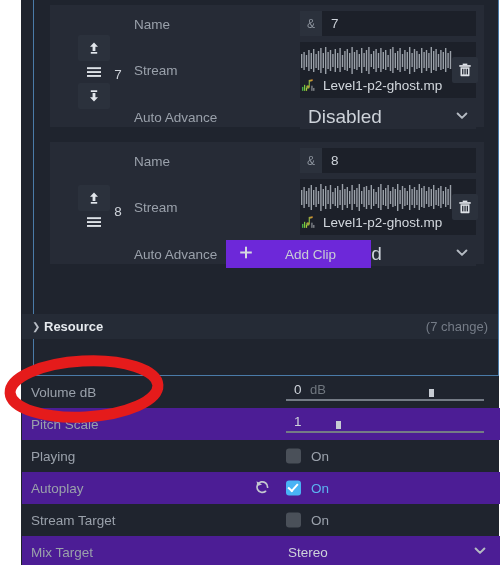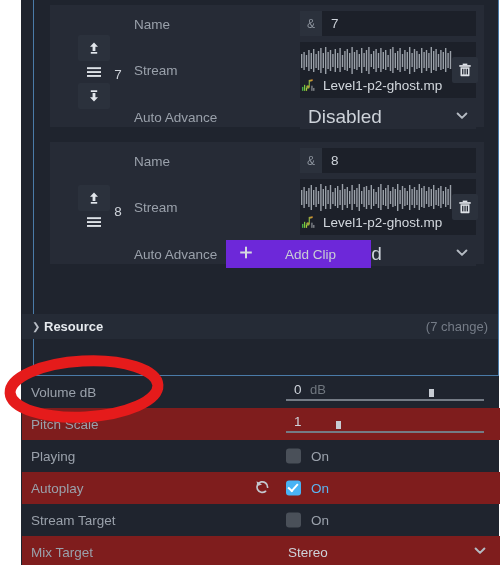--- a/index.html
+++ b/index.html
@@ -115,21 +115,21 @@
   .edittrans{
     position:absolute;left:163px;top:341px;width:190px;height:26px;
     background:#2b313c;display:flex;align-items:center;
   }
   .edittrans .ic{position:absolute;left:12px;top:50%;transform:translateY(-50%);}
   .edittrans .t{position:absolute;left:0;right:0;text-align:center;color:#c9ced5;font-size:13.5px;padding-left:22px;}
 
   
   .plist{position:absolute;left:22px;top:376px;width:478px;}
   .plrow{position:relative;height:32px;}
-  .plrow.alt{background:#7f1d1d;padding-left:16px;}
+  .plrow.alt{background:#4c1d95;padding-left:16px;}
   .plrow .name{
     position:absolute;left:9px;top:50%;transform:translateY(-50%);
     color:#9aa1ab;font-size:13.5px;white-space:nowrap;
   }
   .plrow .revert{position:absolute;left:232px;top:50%;transform:translateY(-50%);}
   .ctl{position:absolute;left:258px;right:0;top:0;bottom:0;}
 
   
   .sfield{position:absolute;left:0;right:10px;top:0;bottom:0;}
   .sfield .num{position:absolute;left:14px;top:6px;color:#ced3da;font-size:13.5px;}

